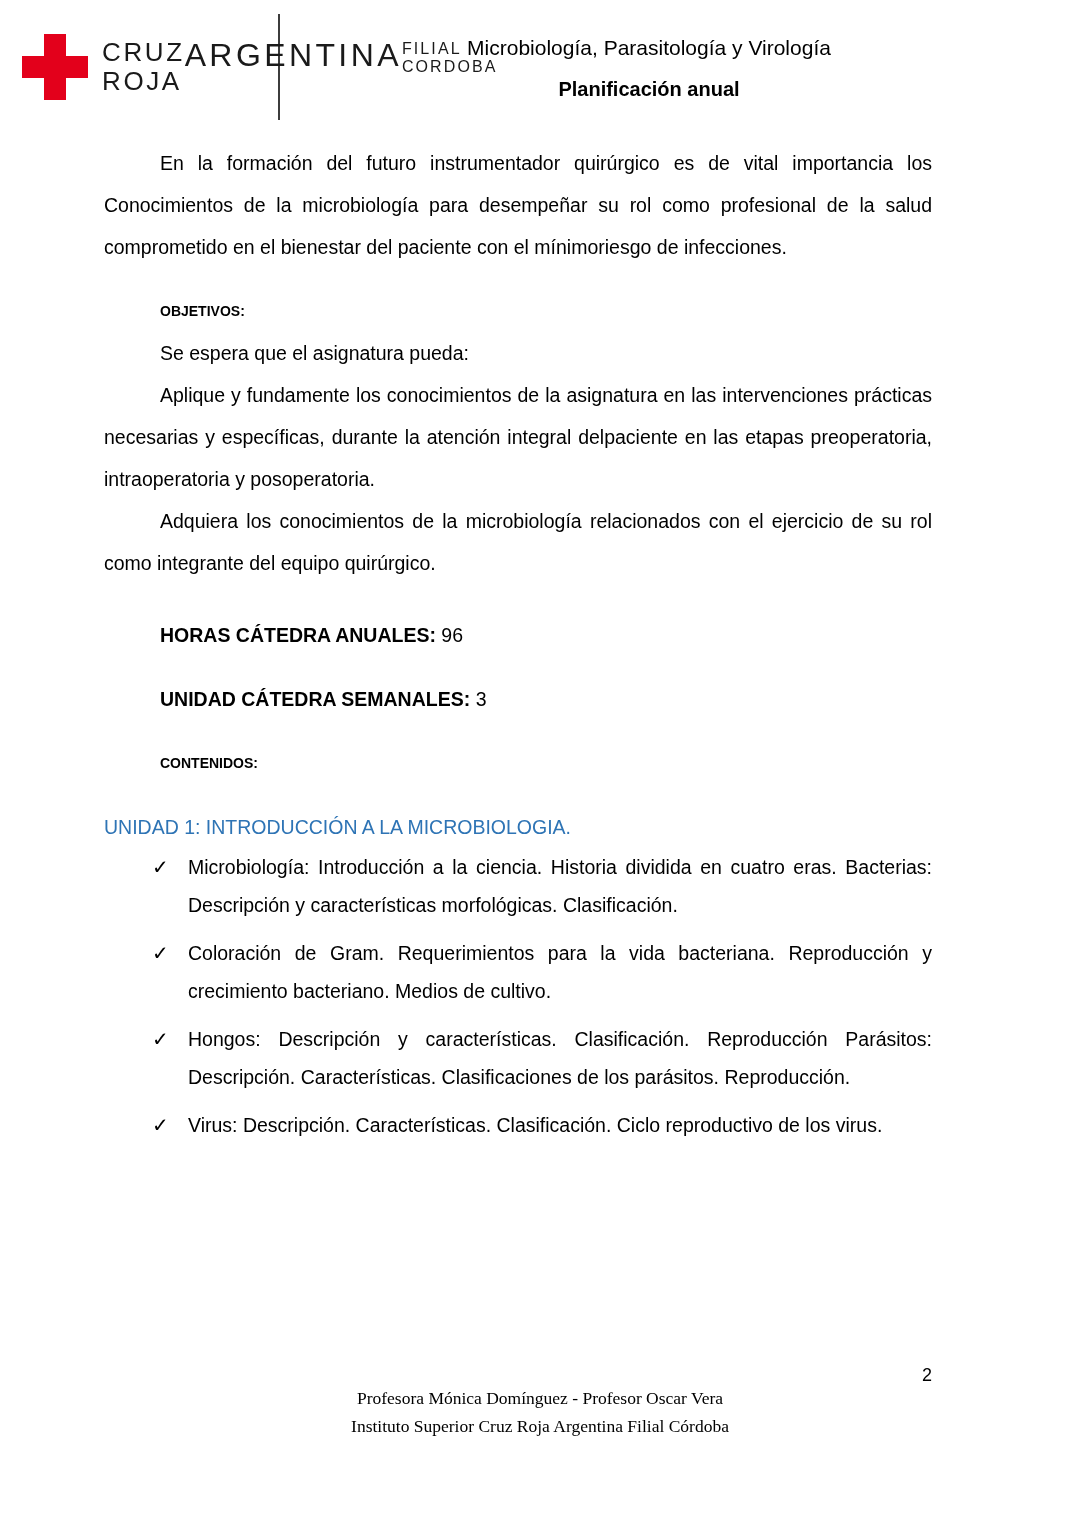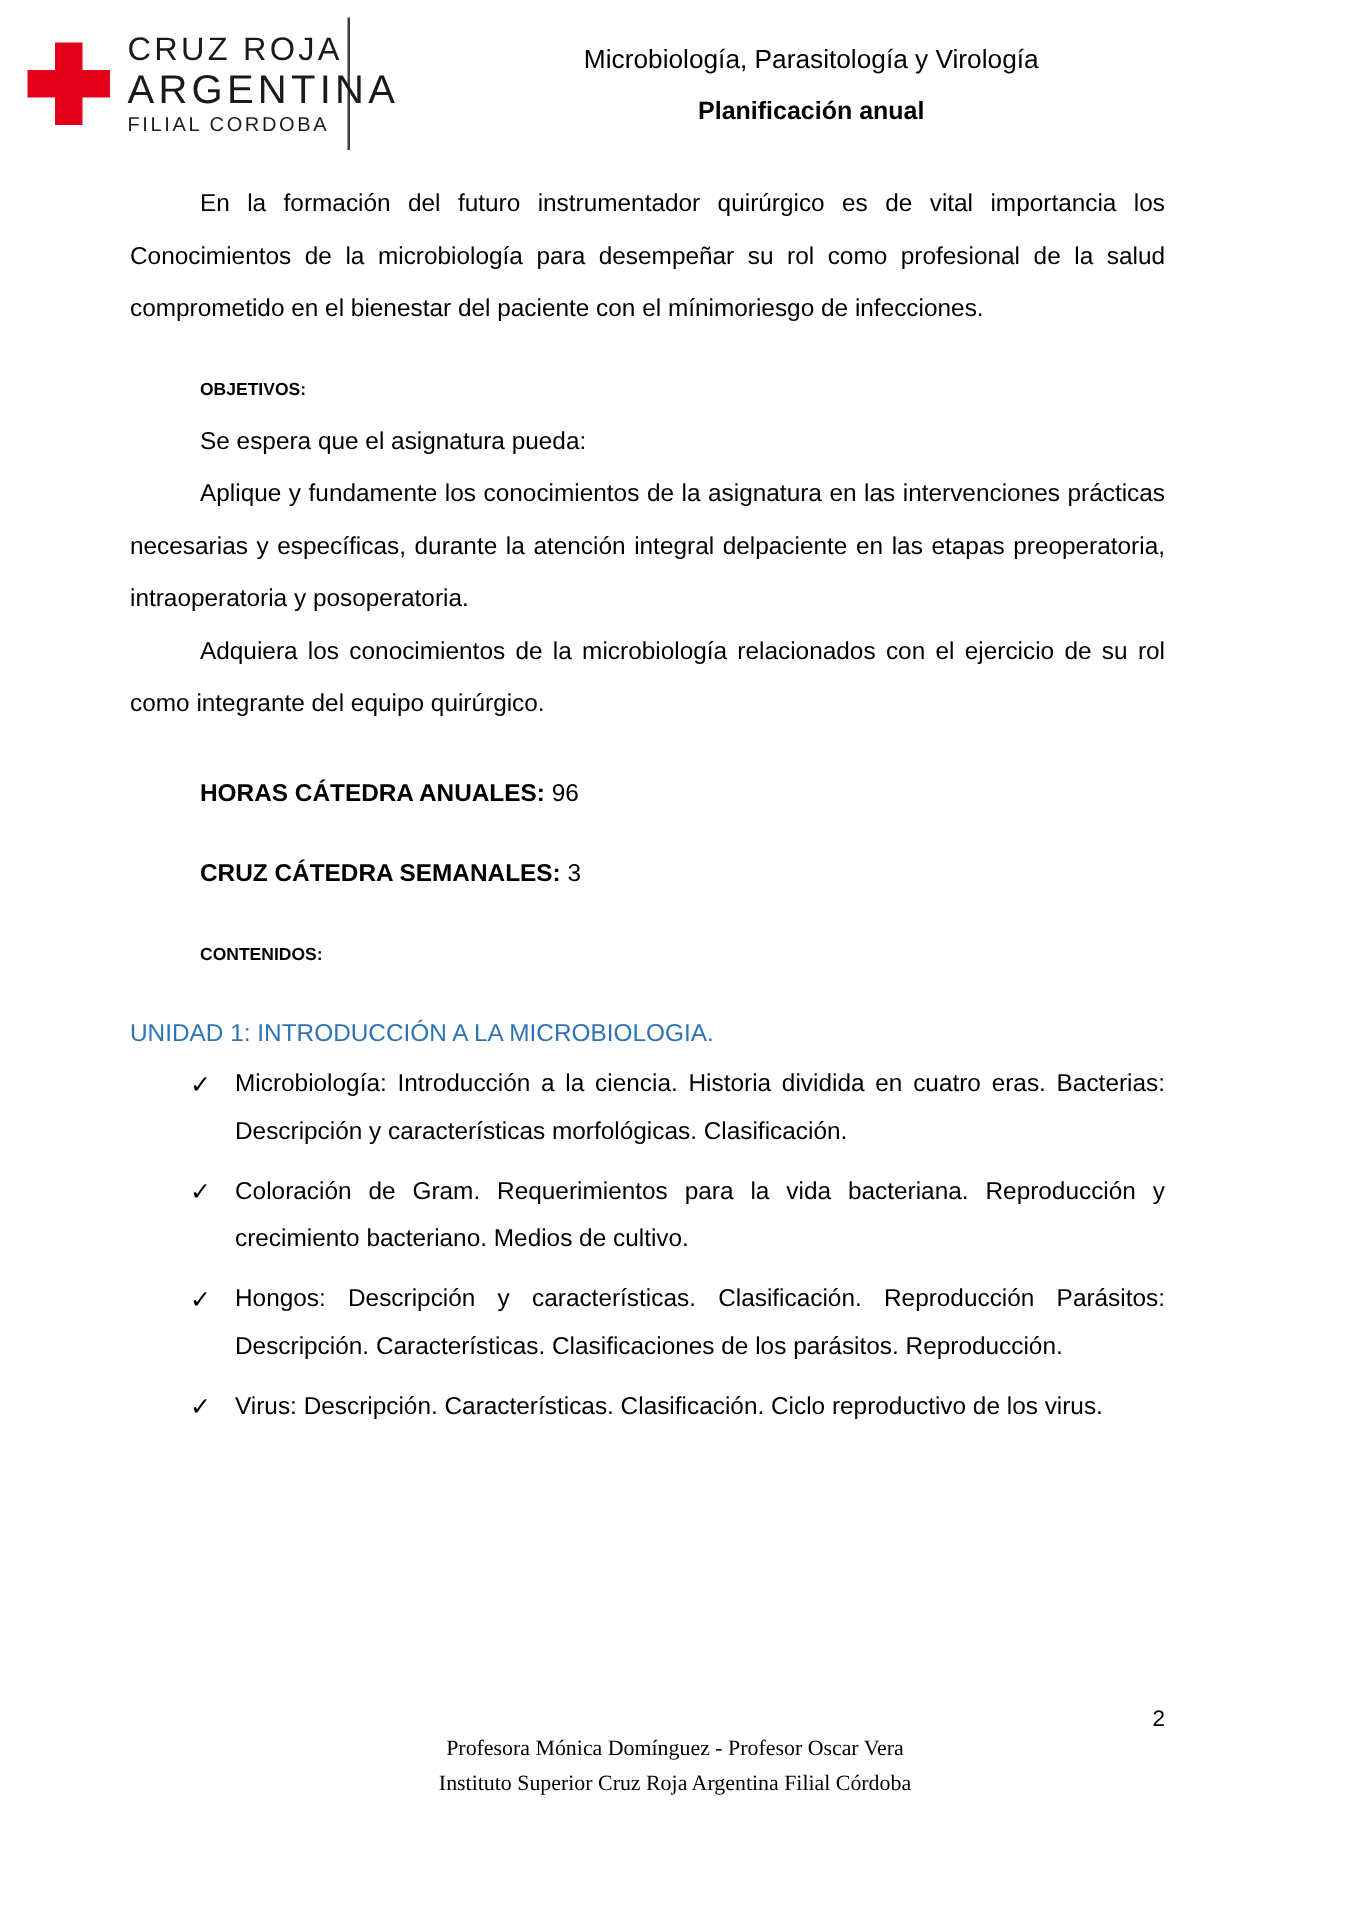--- a/index.html
+++ b/index.html
@@ -59,21 +59,20 @@
   .logo-cross .bar-v {
     position: absolute;
     background: #e3001b;
     top: 4px;
     left: 26px;
     width: 22px;
     height: 66px;
   }
   .logo-text {
     display: flex;
-    flex-direction: column;
     justify-content: center;
     line-height: 1.12;
   }
   .logo-text .l1 {
     font-size: 26px;
     letter-spacing: 2.6px;
     color: #1a1a1a;
     font-family: "Liberation Sans", sans-serif;
   }
   .logo-text .l2 {
@@ -232,21 +231,21 @@
     <div class="spacer-md"></div>
 
     <p class="labeled">
       <b>HORAS CÁTEDRA ANUALES:</b>
       <span>96</span>
     </p>
 
     <div class="spacer-sm"></div>
 
     <p class="labeled">
-      <b>CRUZ CÁTEDRA SEMANALES:</b>
+      <b>UNIDAD CÁTEDRA SEMANALES:</b>
       <span>3</span>
     </p>
 
     <div class="spacer-sm"></div>
 
     <p class="bold-head">CONTENIDOS:</p>
 
     <div class="spacer-sm"></div>
 
     <p class="unidad">UNIDAD 1: INTRODUCCIÓN A LA MICROBIOLOGIA.</p>

